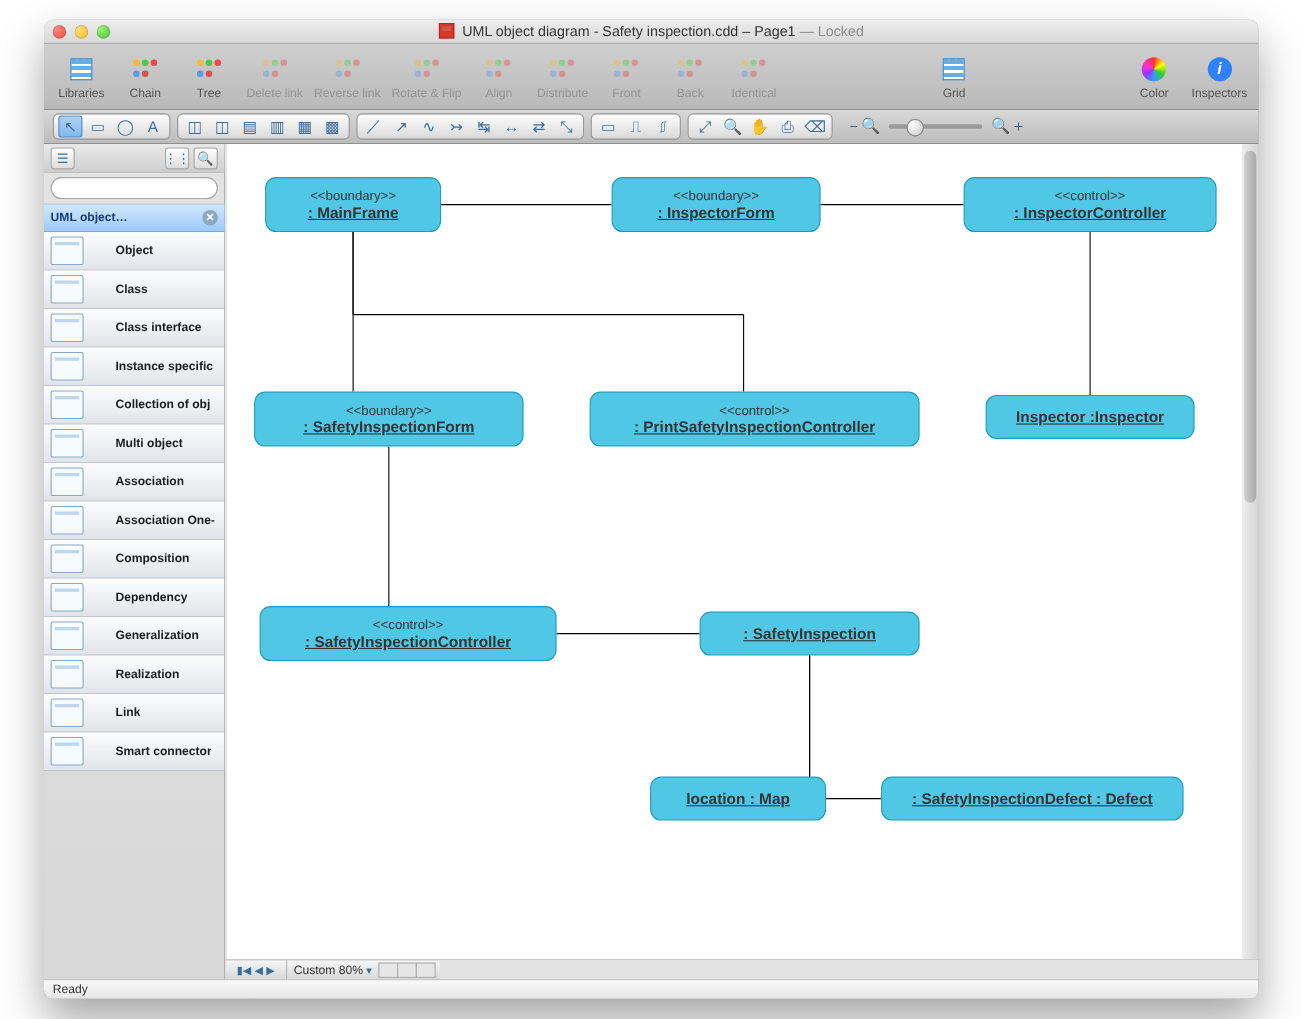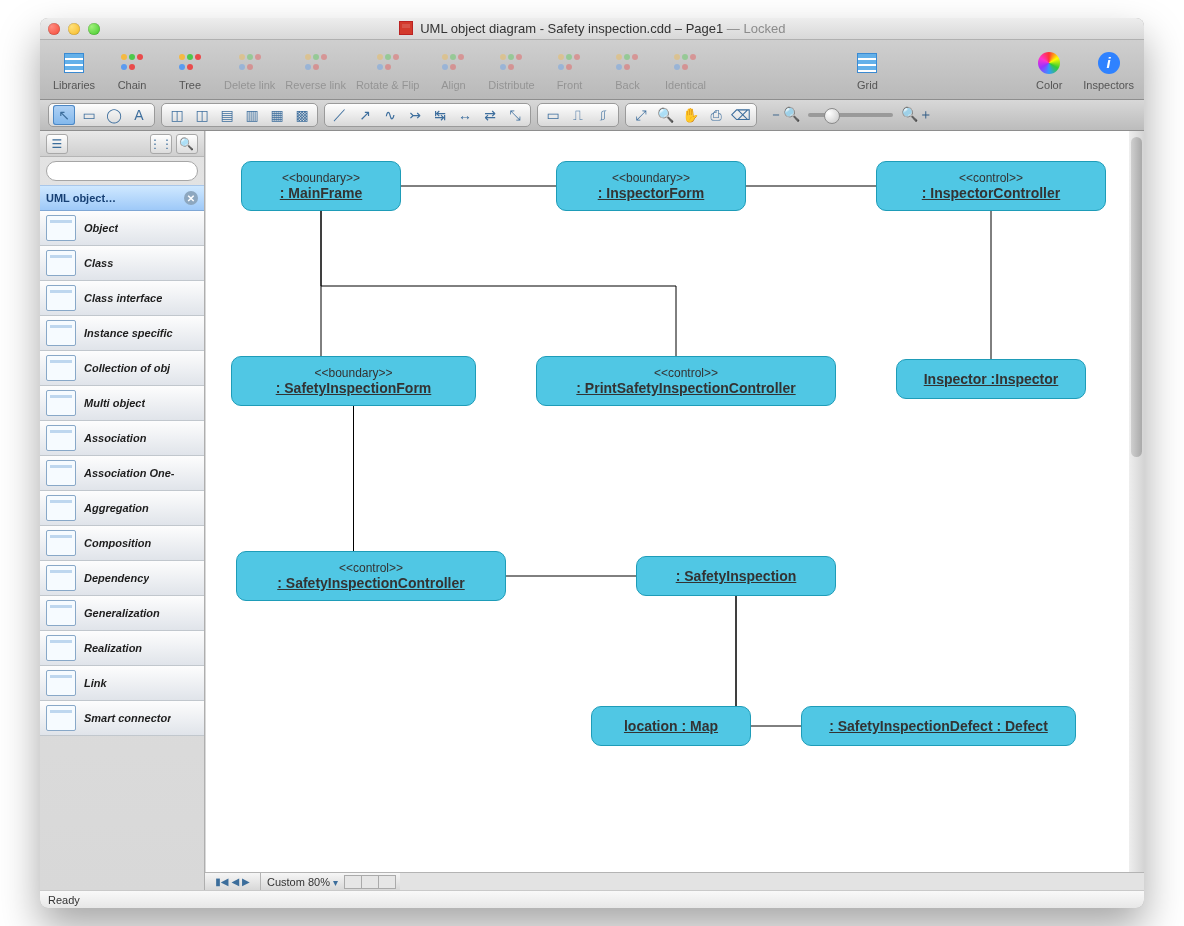--- a/index.html
+++ b/index.html
@@ -70,22 +70,22 @@
             justify-content:space-between; padding:12px 6px; border-top:1px solid #a9c7ea;
             border-bottom:1px solid #7fa7d5; color:#163f73; font-weight:bold; }
   .libtab .x{width:14px;height:14px;border-radius:50%;background:#8da7bf;color:#fff;font-size:10px;
              display:flex;align-items:center;justify-content:center;}
   .stencils{ flex:1; overflow:hidden; }
   .stencil { height:35px; display:flex; align-items:center; gap:8px; padding:0 6px;
              border-bottom:1px solid #c1c7cd; background:linear-gradient(#fdfdfd,#e0e4ea); }
   .stencil .thumb{ width:30px;height:26px;border:1px solid #88a8c8;background:#f6fbff;border-radius:2px;
                    position:relative; display:flex;align-items:center;justify-content:center;}
   .stencil .thumb:before{content:"";position:absolute;left:3px;right:3px;top:4px;height:3px;background:#bed7ef;}
-  .stencil .lbl{ font-weight:bold; font-style:italic; font-size:11px; color:#1d1d1d; white-space:nowrap;
-                 overflow:hidden; text-overflow:ellipsis; }
+  .stencil .lbl{ font-weight:bold; font-size:11px; color:#1d1d1d; white-space:nowrap;
+                 overflow:hidden; text-overflow:ellipsis;margin-left:21px; }
 
   
   .canvaswrap{ flex:1; display:flex; flex-direction:column; min-width:0; background:#efefef;}
   .canvas { flex:1; background:#fff; position:relative; overflow:hidden; border-left:1px solid #d9d9d9; }
   .node { position:absolute; background:#50c7e4; border:1.5px solid #1e9cb8; border-radius:10px;
           display:flex; flex-direction:column; align-items:center; justify-content:center;
           font-size:13px; padding:6px 12px; text-align:center; }
   .node .stereo{ font-size:12px; }
   .node .name { font-weight:bold; text-decoration:underline; font-size:14px; }
   svg.links{position:absolute;left:0;top:0;width:100%;height:100%;}
@@ -364,24 +364,20 @@
             <div class="thumb"></div>
             <div class="lbl">Multi object</div>
           </div>
           <div class="stencil">
             <div class="thumb"></div>
             <div class="lbl">Association</div>
           </div>
           <div class="stencil">
             <div class="thumb"></div>
             <div class="lbl">Association One-</div>
-          </div>
-          <div class="stencil">
-            <div class="thumb"></div>
-            <div class="lbl">Aggregation</div>
           </div>
           <div class="stencil">
             <div class="thumb"></div>
             <div class="lbl">Composition</div>
           </div>
           <div class="stencil">
             <div class="thumb"></div>
             <div class="lbl">Dependency</div>
           </div>
           <div class="stencil">

